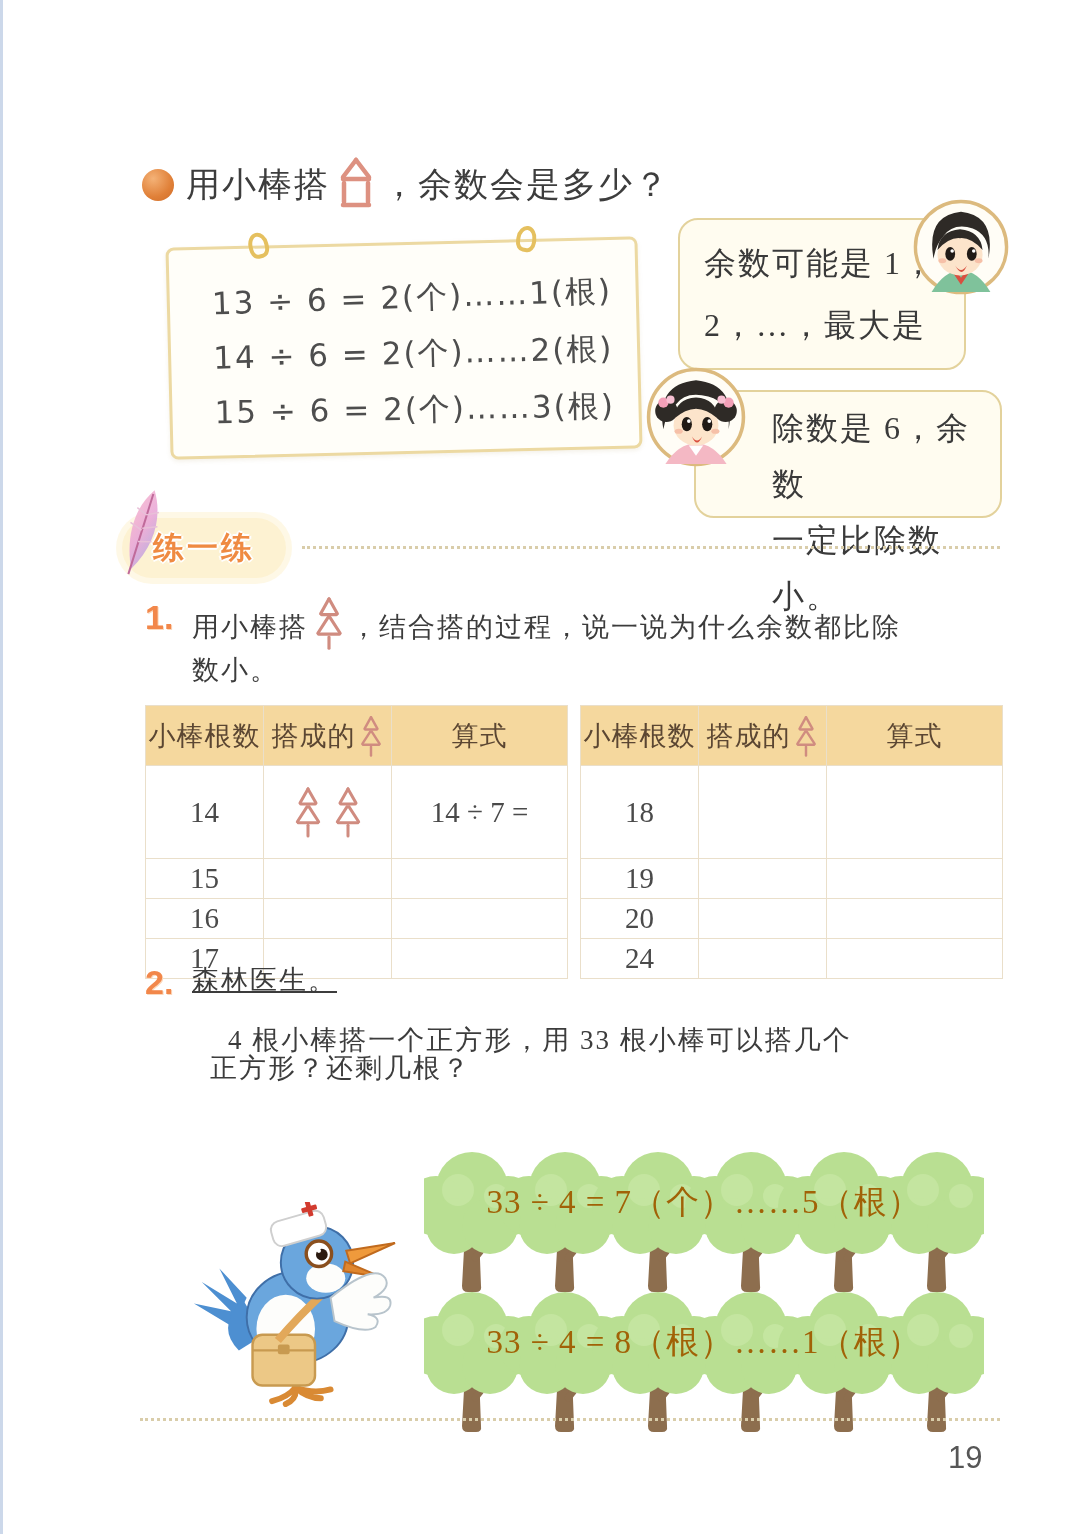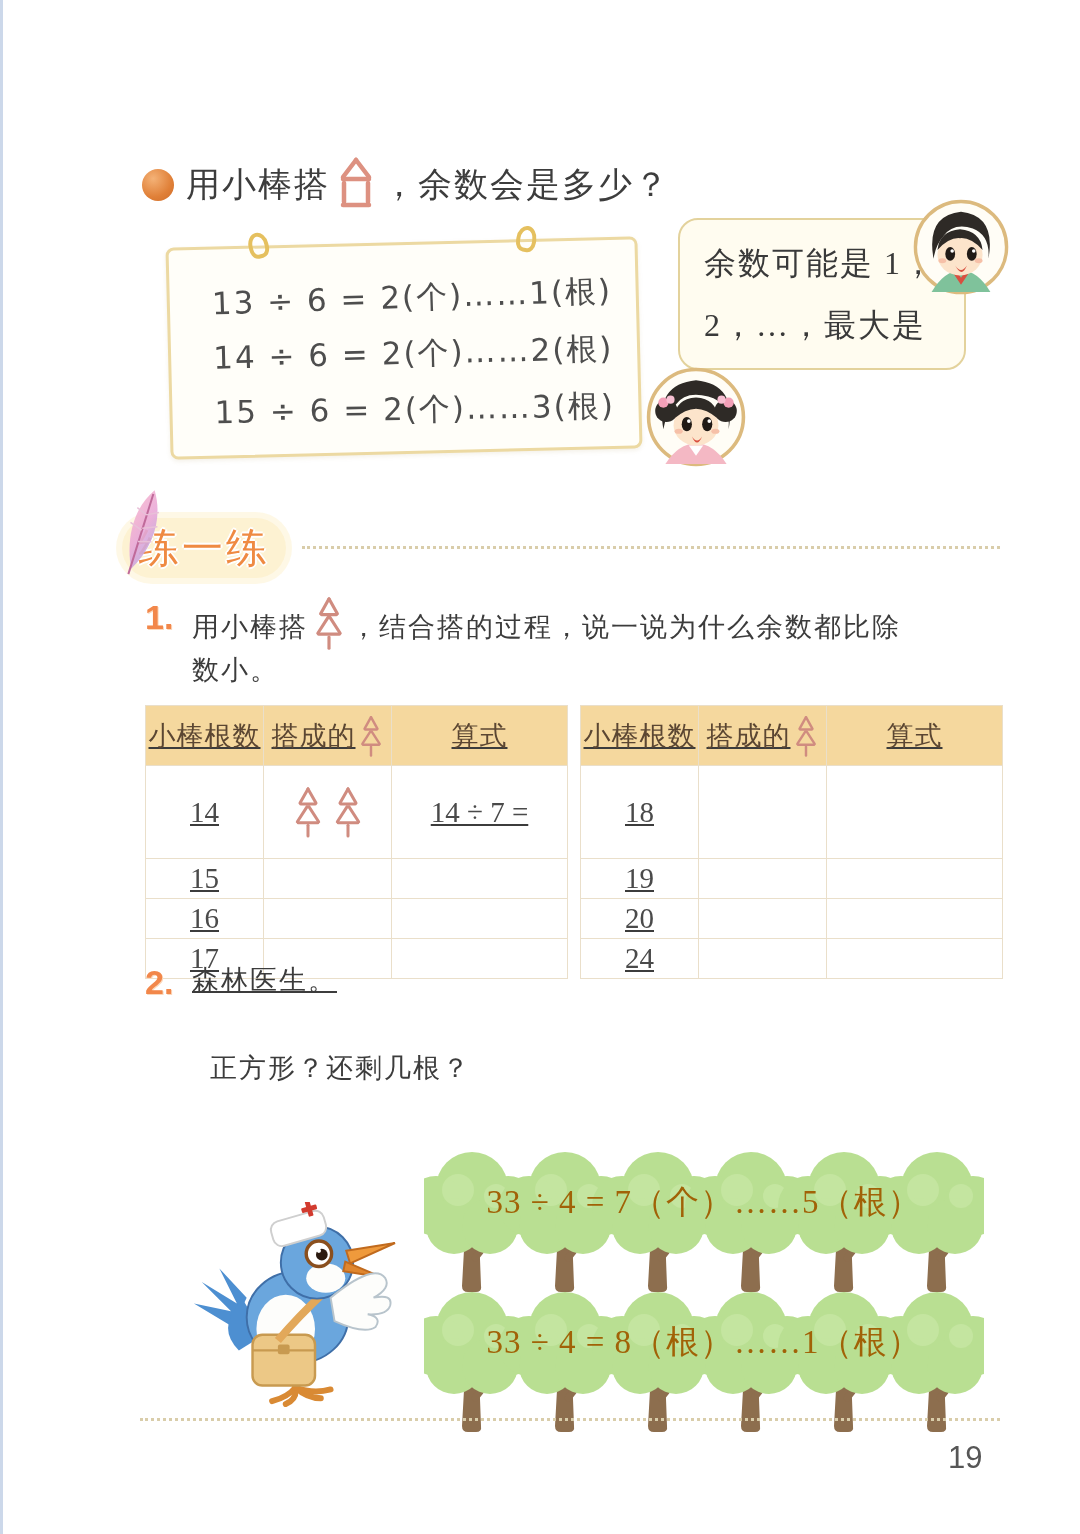--- a/index.html
+++ b/index.html
@@ -38,37 +38,37 @@
   .bubble1 { left:678px; top:218px; width:288px; height:152px; padding:12px 0 0 24px; }
   .bubble2 { left:694px; top:390px; width:308px; height:128px; padding:8px 0 0 76px; line-height:56px; }
   .avatar { position:absolute; border-radius:50%; overflow:visible; }
   .avatar.boy  { left:912px; top:198px; width:98px; height:98px; }
   .avatar.girl { left:645px; top:366px; width:102px; height:102px; }
 
   
   .badge { position:absolute; left:122px; top:518px; width:164px; height:60px;
     background:#fdf2d2; border-radius:30px; box-shadow:0 0 0 6px rgba(253,242,210,.55);
     display:flex; align-items:center; justify-content:center; }
-  .badge .label { font-family:"Liberation Sans",sans-serif; font-weight:normal; font-size:41px;
+  .badge .label { font-family:"Liberation Sans",sans-serif; font-weight:bold; font-size:31px;
     color:#ef8a42; letter-spacing:3px;
     text-shadow:-2px 0 #fff, 2px 0 #fff, 0 -2px #fff, 0 2px #fff, -1px -1px #fff, 1px 1px #fff; }
   .badge svg.feather { position:absolute; left:-12px; top:-34px; }
   .dotline { position:absolute; border-top:3px dotted #d9cdaa; }
   .dot1 { left:302px; top:546px; width:698px; }
   .dot2 { left:140px; top:1418px; width:860px; }
 
   
   .qnum { position:absolute; font-family:"Liberation Sans",sans-serif; font-weight:bold;
     font-size:34px; color:#f2874a; text-shadow:1px 1px 0 #fbd9bd; }
   .qline { position:absolute; font-size:27px; color:#3c3c3c; letter-spacing:2px; }
   .qline svg { vertical-align:-14px; margin:0 4px; }
 
   
   .tables { position:absolute; left:145px; top:705px; display:flex; gap:12px; }
-  table { border-collapse:collapse; table-layout:fixed;text-decoration:underline; }
+  table { border-collapse:collapse; table-layout:fixed; }
   th, td { border:1.5px solid #eadfca; text-align:center; }
   th { background:#f5d89e; height:60px; font-weight:normal; font-size:27px; color:#5b4632;
     letter-spacing:1px; white-space:nowrap; }
   th svg { vertical-align:-12px; margin-left:2px; }
   td { font-size:29px; color:#4a4a4a; background:#fff; }
   tr.r0 td { height:93px; }
   tr.rs td { height:40px; }
   .col-count { width:118px; } .col-shape { width:128px; } .col-expr { width:176px; }
   .two-trees { display:flex; justify-content:center; gap:8px; align-items:flex-start; }
 
@@ -160,20 +160,24 @@
       <ellipse cx="39" cy="57" rx="5" ry="7" fill="#201a16"></ellipse>
         <ellipse cx="61" cy="57" rx="5" ry="7" fill="#201a16"></ellipse>
       <circle cx="41" cy="54" r="1.8" fill="#fff"></circle>
         <circle cx="63" cy="54" r="1.8" fill="#fff"></circle>
       <path d="M44 69 Q50 78 56 69 Q51 82 44 69 Z" fill="#d94f3f"></path>
       <ellipse cx="31" cy="64" rx="4" ry="2.5" fill="#f6c0a8"></ellipse>
         <ellipse cx="68" cy="64" rx="4" ry="2.5" fill="#f6c0a8"></ellipse>
     </svg>
   </div>
 
+  <div class="bubble bubble2">
+    <div>除数是 6，余数</div>
+    <div>一定比除数小。</div>
+  </div>
   <div class="avatar girl">
     <svg width="102" height="102" viewBox="0 0 100 100">
       <circle cx="50" cy="50" r="46.5" fill="#fffdf6" stroke="#dcba7e" stroke-width="3.5"></circle>
       <path d="M20 96 Q33 76 50 76 Q67 76 80 96 Z" fill="#f4b8c4"></path>
       <path d="M43 78 L50 88 L57 78 Z" fill="#fff"></path>
       <path d="M18 62 Q10 18 50 14 Q90 18 82 62 Q84 36 62 30 Q40 24 30 38 Q20 48 18 62 Z" fill="#2e2a26"></path>
       <circle cx="21" cy="44" r="11" fill="#2e2a26"></circle>
         <circle cx="79" cy="44" r="11" fill="#2e2a26"></circle>
       <circle cx="18" cy="36" r="5" fill="#f3a0b8"></circle>
         <circle cx="25" cy="33" r="4" fill="#f7c0d2"></circle>
@@ -297,20 +301,21 @@
         <td>24</td>
         <td></td>
         <td></td>
       </tr>
     </tbody>
       </table>
   </div>
 
   <div class="qnum" style="left:145px; top:963px;">2.</div>
   <div class="qline" style="left:192px; top:962px;text-decoration:underline;">森林医生。</div>
+  <div class="qline" style="left:228px; top:1022px;">4 根小棒搭一个正方形，用 33 根小棒可以搭几个</div>
   <div class="qline" style="left:186px; top:1050px;margin-left:24px;">正方形？还剩几根？</div>
 
   <div class="band band1">
     <svg width="560" height="148" viewBox="0 0 560 148">
       <use href="#green-tree-sym" x="48" y="52"></use>
         <use href="#green-tree-sym" x="141" y="52"></use>
       <use href="#green-tree-sym" x="234" y="52"></use>
         <use href="#green-tree-sym" x="327" y="52"></use>
       <use href="#green-tree-sym" x="420" y="52"></use>
         <use href="#green-tree-sym" x="513" y="52"></use>

